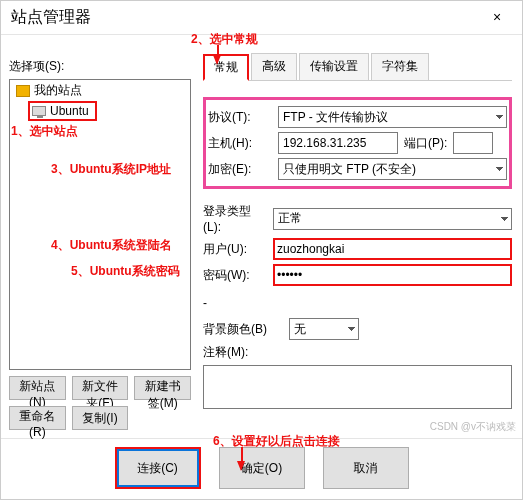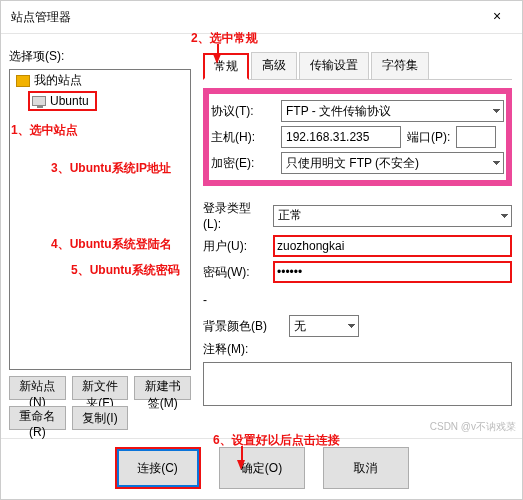--- a/index.html
+++ b/index.html
@@ -1,43 +1,43 @@
 <!DOCTYPE html>
 <html><head>
 <meta charset="utf-8">
 <style>
 * { box-sizing: border-box; font-family: "Microsoft YaHei", "Segoe UI", Arial, sans-serif; }
 body { margin: 0; background: #fff; width: 523px; height: 500px; overflow: hidden; font-size: 12px; }
 .window { width: 523px; height: 500px; display: flex; flex-direction: column; border: 1px solid #ccc; }
 .titlebar { display: flex; align-items: center; justify-content: space-between; padding: 6px 10px; background: #fff; border-bottom: 1px solid #e5e5e5; }
-.titlebar-title { font-size: 12px; }
+.titlebar-title { font-size: 16px; }
 .close-btn { width: 30px; height: 20px; text-align: center; font-size: 14px; line-height: 18px; cursor: pointer; }
 .body { flex: 1; display: flex; position: relative; }
 .left-pane { width: 198px; display: flex; flex-direction: column; padding: 4px 8px 8px 8px; }
-.sel-label { margin: 10px 0 4px 0; }
+.sel-label { margin: 19px 0 4px 0; }
 .tree { flex: 1; background: #fff; border: 1px solid #7a7a7a; padding: 0 2px; }
 .tree-row { display: flex; align-items: center; padding: 2px 4px; gap: 4px; }
 .tree-icon { width: 14px; height: 12px; display: inline-block; }
 .folder-yellow { background: #f2b200; border: 1px solid #c08900; }
 .pc-icon { width: 14px; height: 10px; background: #dcdcdc; border: 1px solid #888; position: relative; }
 .pc-icon:after { content:""; position:absolute; bottom:-3px; left:4px; width:6px; height:2px; background:#888;}
 .tree-child { margin-left: 16px; border: 2px solid #e11; padding: 1px 6px 1px 2px; width: fit-content; }
 .btn-grid { display: grid; grid-template-columns: 1fr 1fr 1fr; gap: 6px; margin-top: 6px; }
 .btn { border: 1px solid #adadad; background: #e1e1e1; height: 24px; font-size: 12px; cursor: pointer; }
 .right-pane { flex: 1; display: flex; flex-direction: column; padding: 4px 10px 4px 4px; }
 .tabs { display: flex; border-bottom: 1px solid #ccc; margin-top: 14px; }
 .tab { padding: 4px 10px; background: #f4f4f4; border: 1px solid #ccc; border-bottom: none; margin-right: 2px; font-size: 12px; cursor: pointer; }
 .tab.active { background: #fff; border: 2px solid #e11; border-bottom: 2px solid #fff; position: relative; top: 1px; padding: 3px 9px; }
 .form-area { flex: 1; padding: 6px 0 0 0; }
 .row { display: flex; align-items: center; margin: 4px 0; gap: 6px; }
 .flabel { width: 64px; text-align: left; font-size: 12px; }
 .combo, .text-in { border: 1px solid #7a7a7a; background: #fff; height: 22px; font-size: 12px; padding: 0 4px; }
 .combo { appearance: none; padding-right: 16px; background-image: linear-gradient(45deg, transparent 50%, #555 50%), linear-gradient(135deg, #555 50%, transparent 50%); background-position: right 6px center, right 2px center; background-size: 4px 4px, 4px 4px; background-repeat: no-repeat; }
 .red-box { border: 2px solid #e11; padding: 2px; }
-.red-box-group { border: 6px solid #ec4899; padding: 2px 2px; margin-top:2px; }
+.red-box-group { border: 3px solid #ec4899; padding: 2px 2px; margin-top:10px; }
 .dash { letter-spacing: 2px; }
 .bottom-bar { display: flex; justify-content: center; gap: 18px; padding: 8px 0 10px 0; border-top: 1px solid #e5e5e5; }
 .bottom-btn { width: 86px; height: 42px; border: 1px solid #adadad; background: #e1e1e1; font-size: 12px; cursor: pointer; }
 .bottom-btn.primary { border: 2px solid #e11; outline: 2px solid #0a74da; outline-offset: -4px; }
 .annot { position: absolute; color: #e11; font-size: 12px; font-weight: bold; white-space: nowrap; pointer-events: none; }
 .arrow { position:absolute; width:0; height:0; pointer-events:none; }
 .arrow.down { border-left:4px solid transparent; border-right:4px solid transparent; border-top:10px solid #e11; }
 .arrow-line { position:absolute; background:#e11; pointer-events:none; }
 .watermark { position:absolute; right:6px; bottom:4px; font-size:10px; color:#bbb; }
 </style>

